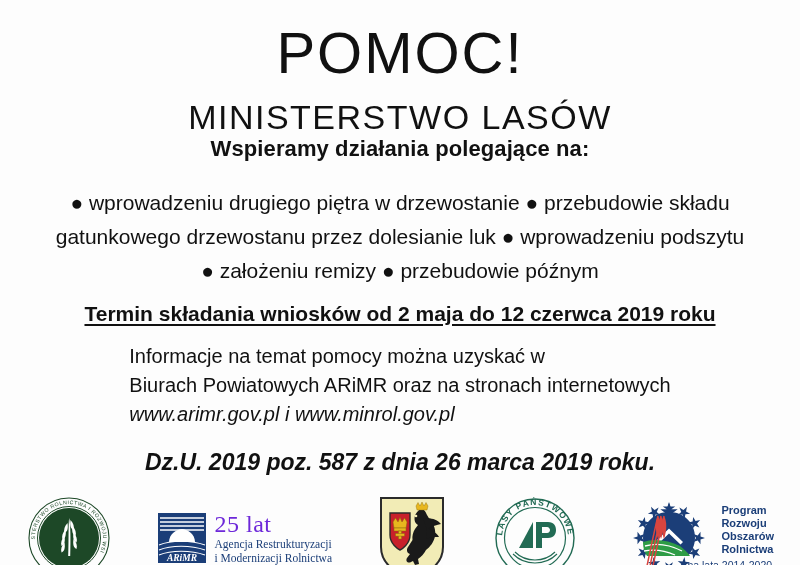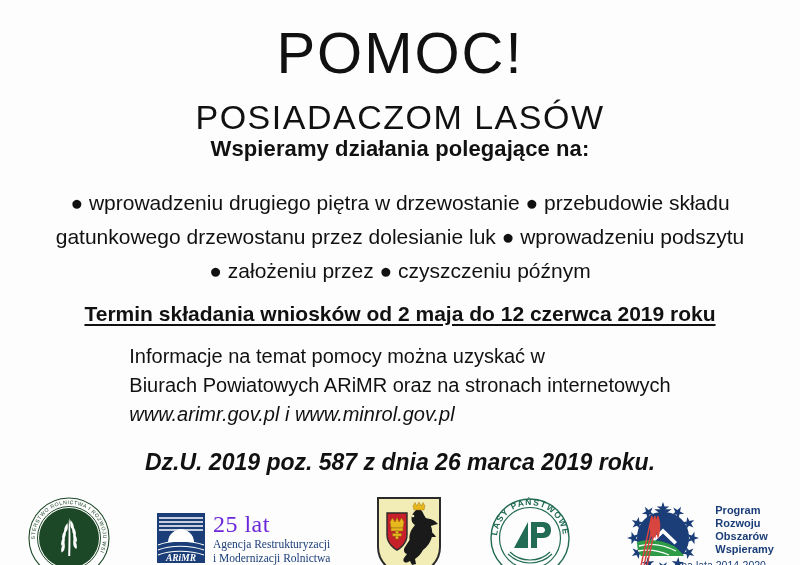--- a/index.html
+++ b/index.html
@@ -137,27 +137,27 @@
     margin-left: -34px;
   }
   svg { display: block; }
 </style>
 </head>
 <body>
 
 <div class="poster">
 
   <div class="title-main">POMOC!</div>
-  <div class="title-sub">POSIADACZOM LASÓW</div>
+  <div class="title-sub">MINISTERSTWO LASÓW</div>
   <div class="lead">Wspieramy działania polegające na:</div>
 
   <div class="bullets">
     <div class="bullet-line">●  wprowadzeniu drugiego piętra w drzewostanie  ●  przebudowie składu</div>
     <div class="bullet-line">gatunkowego drzewostanu przez dolesianie luk  ●  wprowadzeniu podszytu</div>
-    <div class="bullet-line">●  założeniu przez  ●  czyszczeniu późnym</div>
+    <div class="bullet-line">●  założeniu remizy  ●  przebudowie późnym</div>
   </div>
 
   <div class="deadline">Termin składania wniosków od 2 maja do 12 czerwca 2019 roku</div>
 
   <div class="info">
     <div class="info-line">Informacje na temat pomocy można uzyskać w</div>
     <div class="info-line">Biurach Powiatowych ARiMR oraz na stronach internetowych</div>
     <div class="info-line italic">www.arimr.gov.pl i www.minrol.gov.pl</div>
   </div>
 
@@ -324,19 +324,19 @@
         <g fill="#d8453f">
           <path d="M36 22 C39 27 39 36 36 45 C33 36 33 27 36 22 Z"></path>
           <path d="M39 22 C42 27 42 36 39 45 C36 36 36 27 39 22 Z"></path>
           <path d="M42 22 C45 27 45 36 42 45 C39 36 39 27 42 22 Z"></path>
         </g>
       </svg>
       <div class="prow-text">
         <span><b>Program</b></span>
         <span><b>Rozwoju</b></span>
         <span><b>Obszarów</b></span>
-        <span><b>Wspieramy</b></span>
+        <span><b>Rolnictwa</b></span>
         <span class="prow-years">na lata 2014-2020</span>
       </div>
     </div>
 
   </div>
 </div>
 
 </body></html>

